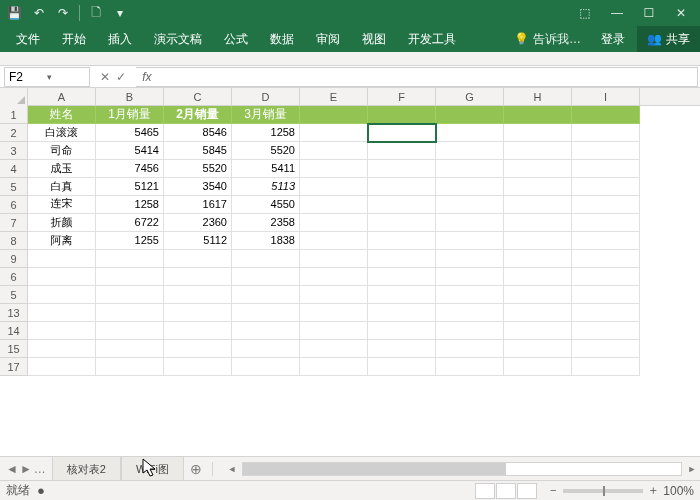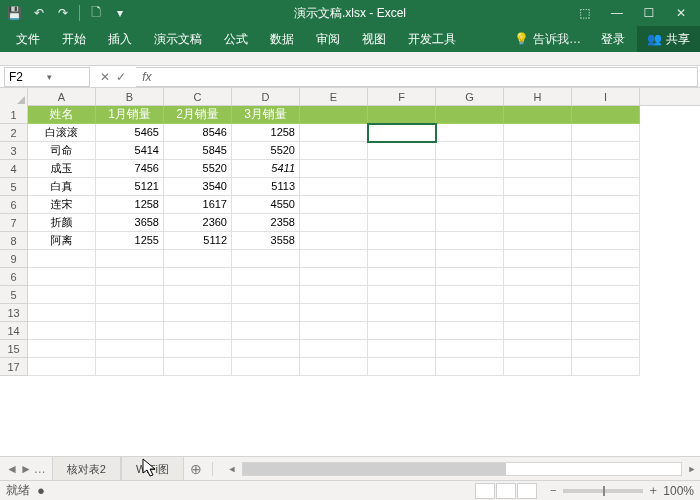--- a/index.html
+++ b/index.html
@@ -62,21 +62,20 @@
 
 <div class="titlebar">
   <div class="qat">
     <div class="tbtn">💾</div>
     <div class="tbtn">↶</div>
     <div class="tbtn">↷</div>
     <div class="tsep"></div>
     <div class="tbtn">🗋</div>
     <div class="tbtn">▾</div>
   </div>
-  <div class="title">演示文稿.xlsx - Excel</div>
   <div class="winbtns">
     <div class="tbtn">⬚</div>
     <div class="tbtn">—</div>
     <div class="tbtn">☐</div>
     <div class="tbtn">✕</div>
   </div>
 </div>
 
 <div class="ribbon-tabs">
   <div class="rtab">文件</div>
@@ -126,21 +125,21 @@
       <div class="ch" style="width: 68px;">F</div>
       <div class="ch" style="width: 68px;">G</div>
       <div class="ch" style="width: 68px;">H</div>
       <div class="ch" style="width: 68px;">I</div>
     </div>
   <div class="rows" id="rows">
       <div class="row head-row">
         <div class="rh">1</div>
         <div class="cell" style="width: 68px;">姓名</div>
         <div class="cell" style="width: 68px;">1月销量</div>
-        <div class="cell" style="width: 68px;">2月销量</div>
+        <div class="cell" style="width: 68px; font-weight: bold;">2月销量</div>
         <div class="cell" style="width: 68px;">3月销量</div>
         <div class="cell" style="width: 68px;"></div>
         <div class="cell" style="width: 68px;"></div>
         <div class="cell" style="width: 68px;"></div>
         <div class="cell" style="width: 68px;"></div>
         <div class="cell" style="width: 68px;"></div>
       </div>
       <div class="row">
         <div class="rh">2</div>
         <div class="cell txt" style="width: 68px;">白滚滚</div>
@@ -163,69 +162,69 @@
         <div class="cell" style="width: 68px;"></div>
         <div class="cell" style="width: 68px;"></div>
         <div class="cell" style="width: 68px;"></div>
         <div class="cell" style="width: 68px;"></div>
       </div>
       <div class="row">
         <div class="rh">4</div>
         <div class="cell txt" style="width: 68px;">成玉</div>
         <div class="cell num" style="width: 68px;">7456</div>
         <div class="cell num" style="width: 68px;">5520</div>
-        <div class="cell num" style="width: 68px; font-style: italic;">5411</div>
+        <div class="cell num" style="width: 68px;">5411</div>
         <div class="cell" style="width: 68px;"></div>
         <div class="cell" style="width: 68px;"></div>
         <div class="cell" style="width: 68px;"></div>
         <div class="cell" style="width: 68px;"></div>
         <div class="cell" style="width: 68px;"></div>
       </div>
       <div class="row">
         <div class="rh">5</div>
         <div class="cell txt" style="width: 68px;">白真</div>
         <div class="cell num" style="width: 68px;">5121</div>
         <div class="cell num" style="width: 68px;">3540</div>
-        <div class="cell num" style="width: 68px;">5113</div>
+        <div class="cell num" style="width: 68px; font-style: italic;">5113</div>
         <div class="cell" style="width: 68px;"></div>
         <div class="cell" style="width: 68px;"></div>
         <div class="cell" style="width: 68px;"></div>
         <div class="cell" style="width: 68px;"></div>
         <div class="cell" style="width: 68px;"></div>
       </div>
       <div class="row">
         <div class="rh">6</div>
-        <div class="cell txt" style="width: 68px;">连宋</div>
+        <div class="cell txt" style="width: 68px; font-family: Liberation Mono, monospace;">连宋</div>
         <div class="cell num" style="width: 68px;">1258</div>
         <div class="cell num" style="width: 68px;">1617</div>
         <div class="cell num" style="width: 68px;">4550</div>
         <div class="cell" style="width: 68px;"></div>
         <div class="cell" style="width: 68px;"></div>
         <div class="cell" style="width: 68px;"></div>
         <div class="cell" style="width: 68px;"></div>
         <div class="cell" style="width: 68px;"></div>
       </div>
       <div class="row">
         <div class="rh">7</div>
         <div class="cell txt" style="width: 68px;">折颜</div>
-        <div class="cell num" style="width: 68px;">3658</div>
+        <div class="cell num" style="width: 68px;">6722</div>
         <div class="cell num" style="width: 68px;">2360</div>
         <div class="cell num" style="width: 68px;">2358</div>
         <div class="cell" style="width: 68px;"></div>
         <div class="cell" style="width: 68px;"></div>
         <div class="cell" style="width: 68px;"></div>
         <div class="cell" style="width: 68px;"></div>
         <div class="cell" style="width: 68px;"></div>
       </div>
       <div class="row">
         <div class="rh">8</div>
         <div class="cell txt" style="width: 68px;">阿离</div>
         <div class="cell num" style="width: 68px;">1255</div>
         <div class="cell num" style="width: 68px;">5112</div>
-        <div class="cell num" style="width: 68px;">3558</div>
+        <div class="cell num" style="width: 68px;">1838</div>
         <div class="cell" style="width: 68px;"></div>
         <div class="cell" style="width: 68px;"></div>
         <div class="cell" style="width: 68px;"></div>
         <div class="cell" style="width: 68px;"></div>
         <div class="cell" style="width: 68px;"></div>
       </div>
       <div class="row">
         <div class="rh">9</div>
         <div class="cell" style="width: 68px;"></div>
         <div class="cell" style="width: 68px;"></div>

